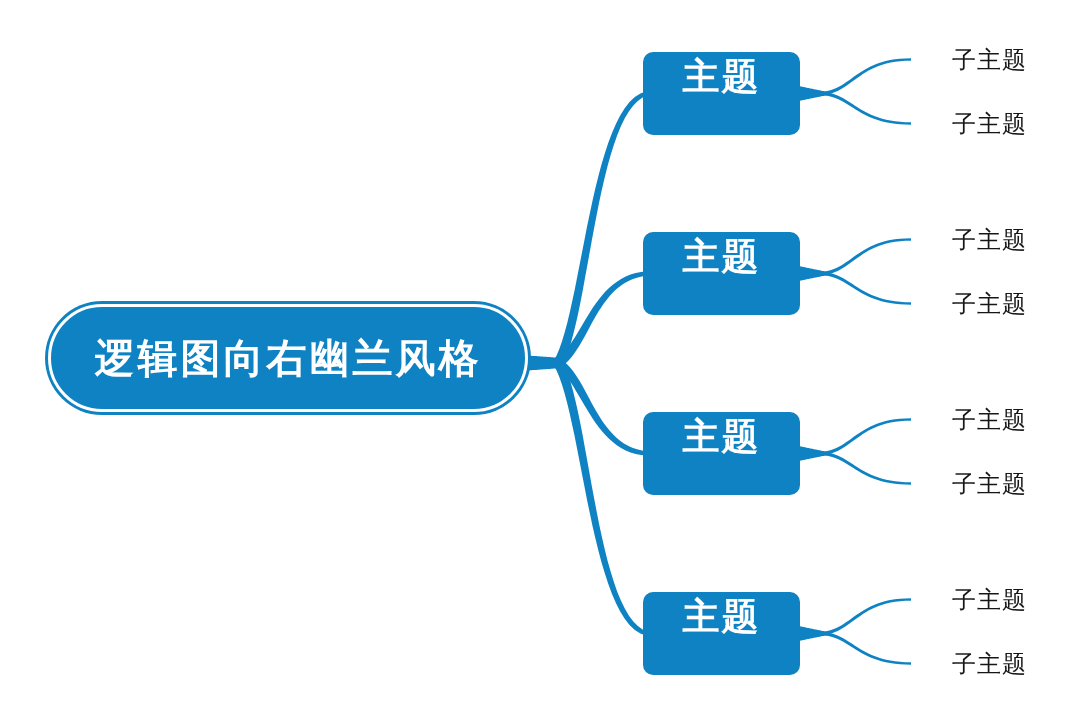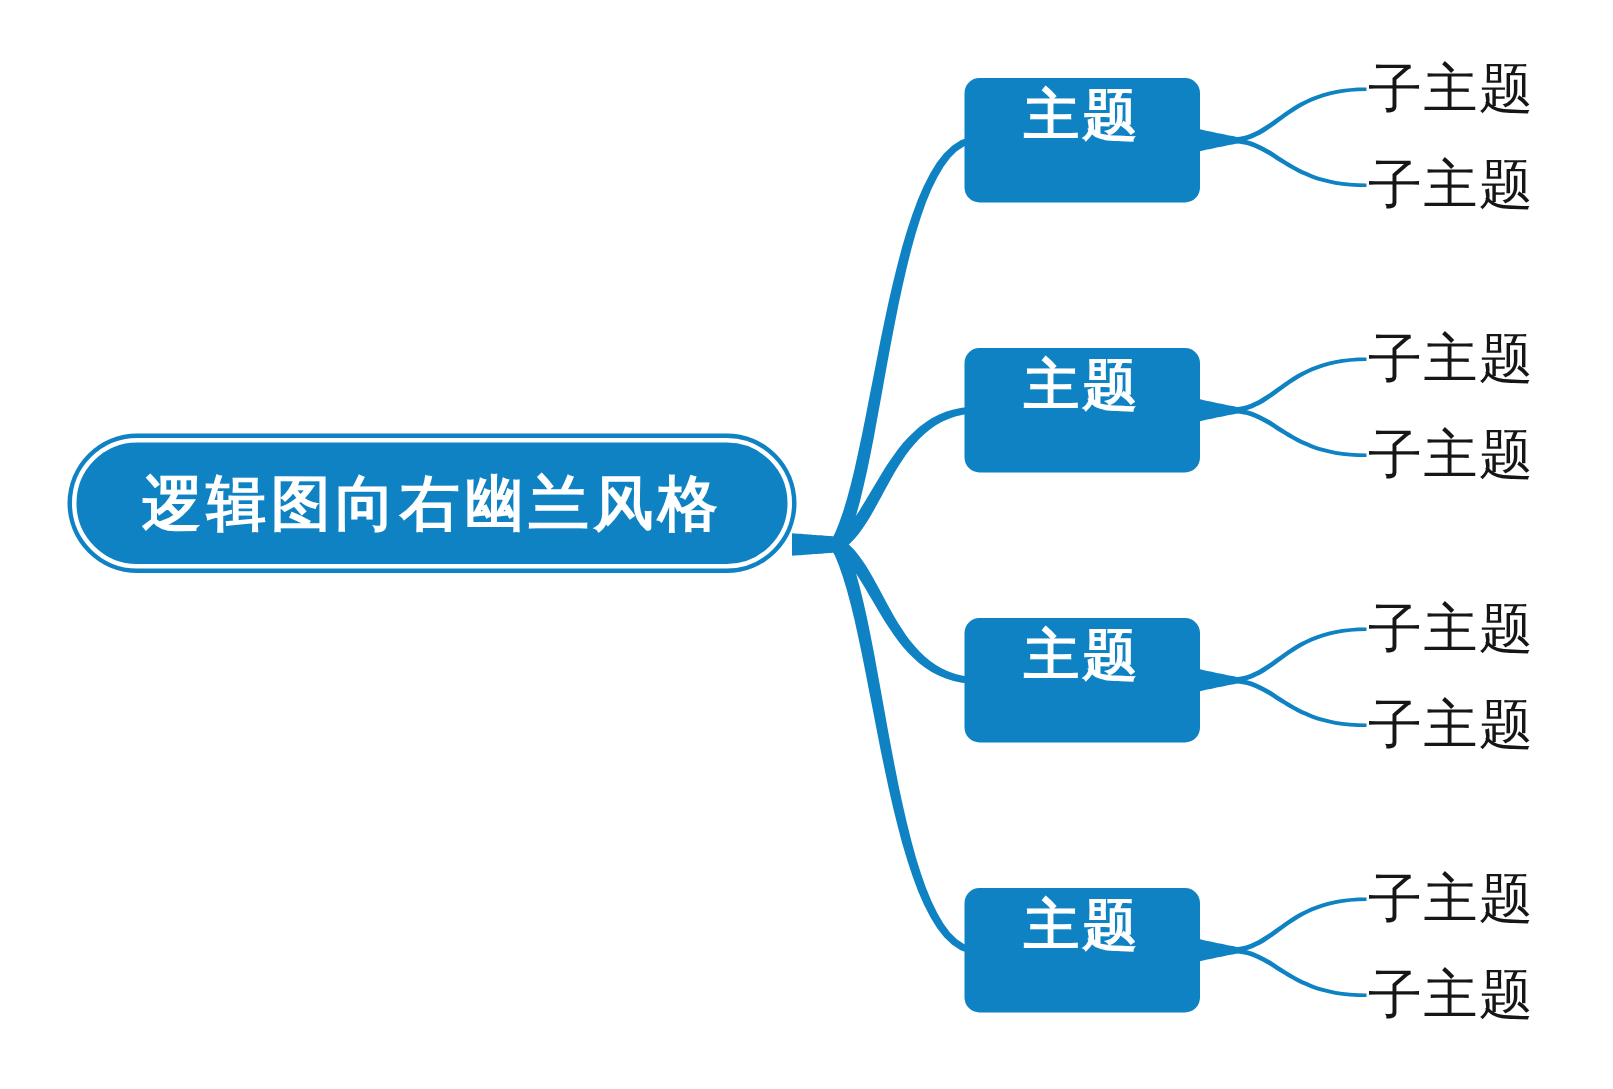--- a/index.html
+++ b/index.html
@@ -34,24 +34,25 @@
     font-weight:bold;
     font-size:37px;
     letter-spacing:2px;
     white-space:nowrap;
     cursor:default;
   }
   .subtopic-node{
     position:absolute;
     transform:translateY(-50%);
     color:var(--subtopic-text);
-    font-size:36px;
+    font-size:24px;
     letter-spacing:1px;
     white-space:nowrap;
     cursor:default;
+    margin-left:40px;
   }
 </style>
 </head>
 <body>
 
 <div class="canvas" style="width: 1075px; height: 726px; background: rgb(255, 255, 255); --primary: #0F82C3; --node-text: #ffffff; --subtopic-text: #161616;">
   <svg class="connector-layer" width="1075" height="726" viewBox="0 0 1075 726">
       <path d="M528.0,370.5L529.2,370.4L530.4,370.3L531.6,370.2L532.8,370.1L534.0,370.1L535.2,370.0L536.4,369.9L537.6,369.8L538.9,369.7L540.1,369.6L541.3,369.5L542.5,369.4L543.8,369.3L545.0,369.3L546.2,369.2L547.5,369.1L548.7,369.0L549.9,368.9L551.1,368.8L552.4,368.7L553.6,368.6L554.8,368.5L556.0,368.4L557.2,368.4L558.4,368.3L559.6,368.2L560.8,368.1L562.0,368.0L562.0,358.0L560.8,357.9L559.6,357.8L558.4,357.7L557.2,357.6L556.0,357.6L554.8,357.5L553.6,357.4L552.4,357.3L551.1,357.2L549.9,357.1L548.7,357.0L547.5,356.9L546.2,356.8L545.0,356.8L543.8,356.7L542.5,356.6L541.3,356.5L540.1,356.4L538.9,356.3L537.6,356.2L536.4,356.1L535.2,356.0L534.0,355.9L532.8,355.9L531.6,355.8L530.4,355.7L529.2,355.6L528.0,355.5Z" fill="#0F82C3"></path>
       <path d="M562.1,365.4L565.2,359.1L568.0,351.9L570.7,343.7L573.2,334.6L575.6,324.7L578.0,314.2L580.3,303.0L582.6,291.3L584.8,279.1L587.1,266.6L589.4,253.9L591.7,241.1L594.1,228.2L596.6,215.3L599.1,202.6L601.8,190.1L604.6,178.0L607.5,166.3L610.6,155.2L613.9,144.7L617.3,135.0L621.0,126.0L624.9,118.1L629.0,111.2L633.3,105.4L637.8,100.9L642.6,97.6L647.5,95.7L646.5,91.3L640.4,93.5L634.8,97.1L629.5,102.1L624.7,108.2L620.2,115.5L616.0,123.7L612.0,132.9L608.3,142.8L604.8,153.4L601.4,164.7L598.3,176.5L595.3,188.6L592.4,201.2L589.7,213.9L587.0,226.8L584.5,239.7L582.0,252.5L579.5,265.2L577.1,277.6L574.7,289.7L572.2,301.3L569.8,312.3L567.3,322.7L564.7,332.3L562.1,341.0L559.4,348.7L556.7,355.3L553.9,360.6Z" fill="#0F82C3"></path>
       <path d="M799.0,101.0L800.0,100.8L800.9,100.6L801.9,100.4L802.9,100.1L803.9,99.9L804.9,99.7L805.9,99.5L806.9,99.3L808.0,99.1L809.0,98.9L810.0,98.6L811.0,98.4L812.1,98.2L813.1,98.0L814.2,97.8L815.2,97.6L816.3,97.4L817.3,97.1L818.4,96.9L819.5,96.7L820.5,96.5L821.6,96.3L822.6,96.1L823.7,95.9L824.8,95.6L825.9,95.4L826.9,95.2L828.0,95.0L828.0,92.0L826.9,91.8L825.9,91.6L824.8,91.4L823.7,91.1L822.6,90.9L821.6,90.7L820.5,90.5L819.5,90.3L818.4,90.1L817.3,89.9L816.3,89.6L815.2,89.4L814.2,89.2L813.1,89.0L812.1,88.8L811.0,88.6L810.0,88.4L809.0,88.1L808.0,87.9L806.9,87.7L805.9,87.5L804.9,87.3L803.9,87.1L802.9,86.9L801.9,86.6L800.9,86.4L800.0,86.2L799.0,86.0Z" fill="#0F82C3"></path>
@@ -63,21 +64,21 @@
       <path d="M819.0,275.2L822.3,275.3L825.4,275.6L828.4,276.1L831.2,276.7L833.8,277.5L836.4,278.5L838.9,279.6L841.3,280.8L843.7,282.1L846.1,283.5L848.5,285.0L850.9,286.6L853.4,288.1L856.0,289.7L858.6,291.3L861.4,292.9L864.3,294.5L867.3,296.0L870.6,297.4L874.0,298.8L877.7,300.1L881.5,301.2L885.7,302.2L890.1,303.1L894.8,303.8L899.9,304.3L905.2,304.6L911.0,304.7L911.0,302.3L905.3,302.2L900.1,301.8L895.1,301.3L890.5,300.6L886.2,299.7L882.2,298.7L878.5,297.6L875.0,296.3L871.7,294.9L868.5,293.5L865.6,292.0L862.8,290.5L860.1,288.9L857.5,287.3L855.0,285.7L852.6,284.1L850.1,282.5L847.7,280.9L845.3,279.5L842.8,278.1L840.2,276.8L837.6,275.6L834.9,274.5L832.0,273.6L829.0,272.8L825.9,272.3L822.5,271.9L819.0,271.8Z" fill="#0F82C3"></path>
       <path d="M555.6,367.1L558.1,368.7L560.6,370.6L563.1,373.0L565.5,375.7L568.0,378.7L570.4,382.0L572.8,385.6L575.1,389.4L577.5,393.4L579.9,397.5L582.4,401.7L584.9,406.0L587.5,410.3L590.1,414.6L592.9,418.9L595.8,423.2L598.8,427.3L602.0,431.3L605.4,435.1L609.0,438.7L612.8,442.1L616.8,445.2L621.1,448.0L625.7,450.4L630.5,452.4L635.7,454.0L641.1,455.1L646.8,455.7L647.2,451.3L641.9,450.5L637.0,449.3L632.3,447.7L628.0,445.7L623.9,443.4L620.1,440.7L616.5,437.7L613.2,434.5L610.0,431.0L606.9,427.3L604.0,423.5L601.3,419.4L598.7,415.3L596.1,411.0L593.7,406.7L591.3,402.4L589.0,398.0L586.7,393.7L584.4,389.5L582.1,385.3L579.8,381.3L577.4,377.4L574.9,373.7L572.4,370.2L569.7,366.9L566.8,363.9L563.7,361.2L560.4,358.9Z" fill="#0F82C3"></path>
       <path d="M799.0,461.0L800.0,460.8L800.9,460.6L801.9,460.4L802.9,460.1L803.9,459.9L804.9,459.7L805.9,459.5L806.9,459.3L808.0,459.1L809.0,458.9L810.0,458.6L811.0,458.4L812.1,458.2L813.1,458.0L814.2,457.8L815.2,457.6L816.3,457.4L817.3,457.1L818.4,456.9L819.5,456.7L820.5,456.5L821.6,456.3L822.6,456.1L823.7,455.9L824.8,455.6L825.9,455.4L826.9,455.2L828.0,455.0L828.0,452.0L826.9,451.8L825.9,451.6L824.8,451.4L823.7,451.1L822.6,450.9L821.6,450.7L820.5,450.5L819.5,450.3L818.4,450.1L817.3,449.9L816.3,449.6L815.2,449.4L814.2,449.2L813.1,449.0L812.1,448.8L811.0,448.6L810.0,448.4L809.0,448.1L808.0,447.9L806.9,447.7L805.9,447.5L804.9,447.3L803.9,447.1L802.9,446.9L801.9,446.6L800.9,446.4L800.0,446.2L799.0,446.0Z" fill="#0F82C3"></path>
       <path d="M819.0,455.2L822.6,455.1L825.9,454.6L829.1,454.0L832.1,453.2L835.0,452.1L837.7,450.9L840.3,449.6L842.9,448.1L845.3,446.5L847.8,444.8L850.2,443.1L852.6,441.3L855.1,439.5L857.6,437.7L860.2,435.9L862.9,434.1L865.7,432.3L868.6,430.6L871.7,429.0L875.0,427.5L878.5,426.1L882.3,424.8L886.3,423.6L890.6,422.6L895.2,421.8L900.1,421.2L905.4,420.8L911.0,420.7L911.0,418.3L905.2,418.4L899.9,418.8L894.8,419.3L890.1,420.1L885.6,421.1L881.5,422.3L877.6,423.6L874.0,425.0L870.5,426.6L867.3,428.2L864.2,429.9L861.3,431.7L858.6,433.5L855.9,435.3L853.4,437.1L850.9,438.9L848.4,440.7L846.0,442.3L843.6,443.9L841.2,445.4L838.8,446.8L836.3,448.0L833.8,449.1L831.1,450.1L828.3,450.8L825.4,451.4L822.3,451.7L819.0,451.8Z" fill="#0F82C3"></path>
       <path d="M819.0,455.2L822.3,455.3L825.4,455.6L828.4,456.1L831.2,456.7L833.8,457.5L836.4,458.5L838.9,459.6L841.3,460.8L843.7,462.1L846.1,463.5L848.5,465.0L850.9,466.6L853.4,468.1L856.0,469.7L858.6,471.3L861.4,472.9L864.3,474.5L867.3,476.0L870.6,477.4L874.0,478.8L877.7,480.1L881.5,481.2L885.7,482.2L890.1,483.1L894.8,483.8L899.9,484.3L905.2,484.6L911.0,484.7L911.0,482.3L905.3,482.2L900.1,481.8L895.1,481.3L890.5,480.6L886.2,479.7L882.2,478.7L878.5,477.6L875.0,476.3L871.7,474.9L868.5,473.5L865.6,472.0L862.8,470.5L860.1,468.9L857.5,467.3L855.0,465.7L852.6,464.1L850.1,462.5L847.7,460.9L845.3,459.5L842.8,458.1L840.2,456.8L837.6,455.6L834.9,454.5L832.0,453.6L829.0,452.8L825.9,452.3L822.5,451.9L819.0,451.8Z" fill="#0F82C3"></path>
       <path d="M553.9,365.4L556.7,370.7L559.4,377.3L562.1,385.1L564.7,393.8L567.3,403.5L569.8,413.9L572.2,424.9L574.7,436.6L577.1,448.7L579.5,461.1L582.0,473.9L584.5,486.8L587.0,499.7L589.7,512.6L592.4,525.4L595.3,538.0L598.3,550.2L601.4,562.0L604.8,573.3L608.3,584.0L612.0,594.0L616.0,603.2L620.2,611.4L624.7,618.7L629.5,624.9L634.8,629.9L640.4,633.5L646.5,635.7L647.5,631.3L642.6,629.4L637.9,626.1L633.3,621.6L629.0,615.8L624.9,608.8L621.0,600.8L617.3,591.9L613.9,582.1L610.6,571.6L607.5,560.4L604.6,548.7L601.8,536.5L599.1,524.0L596.6,511.3L594.1,498.3L591.7,485.4L589.4,472.5L587.1,459.7L584.8,447.2L582.6,435.0L580.3,423.3L578.0,412.0L575.6,401.4L573.2,391.5L570.7,382.4L568.0,374.2L565.2,366.9L562.1,360.6Z" fill="#0F82C3"></path>
       <path d="M799.0,641.0L800.0,640.8L800.9,640.6L801.9,640.4L802.9,640.1L803.9,639.9L804.9,639.7L805.9,639.5L806.9,639.3L808.0,639.1L809.0,638.9L810.0,638.6L811.0,638.4L812.1,638.2L813.1,638.0L814.2,637.8L815.2,637.6L816.3,637.4L817.3,637.1L818.4,636.9L819.5,636.7L820.5,636.5L821.6,636.3L822.6,636.1L823.7,635.9L824.8,635.6L825.9,635.4L826.9,635.2L828.0,635.0L828.0,632.0L826.9,631.8L825.9,631.6L824.8,631.4L823.7,631.1L822.6,630.9L821.6,630.7L820.5,630.5L819.5,630.3L818.4,630.1L817.3,629.9L816.3,629.6L815.2,629.4L814.2,629.2L813.1,629.0L812.1,628.8L811.0,628.6L810.0,628.4L809.0,628.1L808.0,627.9L806.9,627.7L805.9,627.5L804.9,627.3L803.9,627.1L802.9,626.9L801.9,626.6L800.9,626.4L800.0,626.2L799.0,626.0Z" fill="#0F82C3"></path>
       <path d="M819.0,635.2L822.6,635.1L825.9,634.6L829.1,634.0L832.1,633.2L835.0,632.1L837.7,630.9L840.3,629.6L842.9,628.1L845.3,626.5L847.8,624.8L850.2,623.1L852.6,621.3L855.1,619.5L857.6,617.7L860.2,615.9L862.9,614.1L865.7,612.3L868.6,610.6L871.7,609.0L875.0,607.5L878.5,606.1L882.3,604.8L886.3,603.6L890.6,602.6L895.2,601.8L900.1,601.2L905.4,600.8L911.0,600.7L911.0,598.3L905.2,598.4L899.9,598.8L894.8,599.3L890.1,600.1L885.6,601.1L881.5,602.3L877.6,603.6L874.0,605.0L870.5,606.6L867.3,608.2L864.2,609.9L861.3,611.7L858.6,613.5L855.9,615.3L853.4,617.1L850.9,618.9L848.4,620.7L846.0,622.3L843.6,623.9L841.2,625.4L838.8,626.8L836.3,628.0L833.8,629.1L831.1,630.1L828.3,630.8L825.4,631.4L822.3,631.7L819.0,631.8Z" fill="#0F82C3"></path>
       <path d="M819.0,635.2L822.3,635.3L825.4,635.6L828.4,636.1L831.2,636.7L833.8,637.5L836.4,638.5L838.9,639.6L841.3,640.8L843.7,642.1L846.1,643.5L848.5,645.0L850.9,646.6L853.4,648.1L856.0,649.7L858.6,651.3L861.4,652.9L864.3,654.5L867.3,656.0L870.6,657.4L874.0,658.8L877.7,660.1L881.5,661.2L885.7,662.2L890.1,663.1L894.8,663.8L899.9,664.3L905.2,664.6L911.0,664.7L911.0,662.3L905.3,662.2L900.1,661.8L895.1,661.3L890.5,660.6L886.2,659.7L882.2,658.7L878.5,657.6L875.0,656.3L871.7,654.9L868.5,653.5L865.6,652.0L862.8,650.5L860.1,648.9L857.5,647.3L855.0,645.7L852.6,644.1L850.1,642.5L847.7,640.9L845.3,639.5L842.8,638.1L840.2,636.8L837.6,635.6L834.9,634.5L832.0,633.6L829.0,632.8L825.9,632.3L822.5,631.9L819.0,631.8Z" fill="#0F82C3"></path>
     </svg>
-  <div class="root-node" style="left: 48px; top: 292px; width: 480px; height: 87px;">
+  <div class="root-node" style="left: 48px; top: 304px; width: 480px; height: 108px;">
     <span>逻辑图向右幽兰风格</span>
   </div>
   <div id="topics-layer">
       <div class="topic-node" style="left: 643px; top: 52px; width: 157px; height: 83px;">
         <span>主题</span>
       </div>
       <div class="subtopic-node" style="left: 912px; top: 59.5px;">子主题</div>
       <div class="subtopic-node" style="left: 912px; top: 123.5px;">子主题</div>
       <div class="topic-node" style="left: 643px; top: 232px; width: 157px; height: 83px;">
         <span>主题</span>

